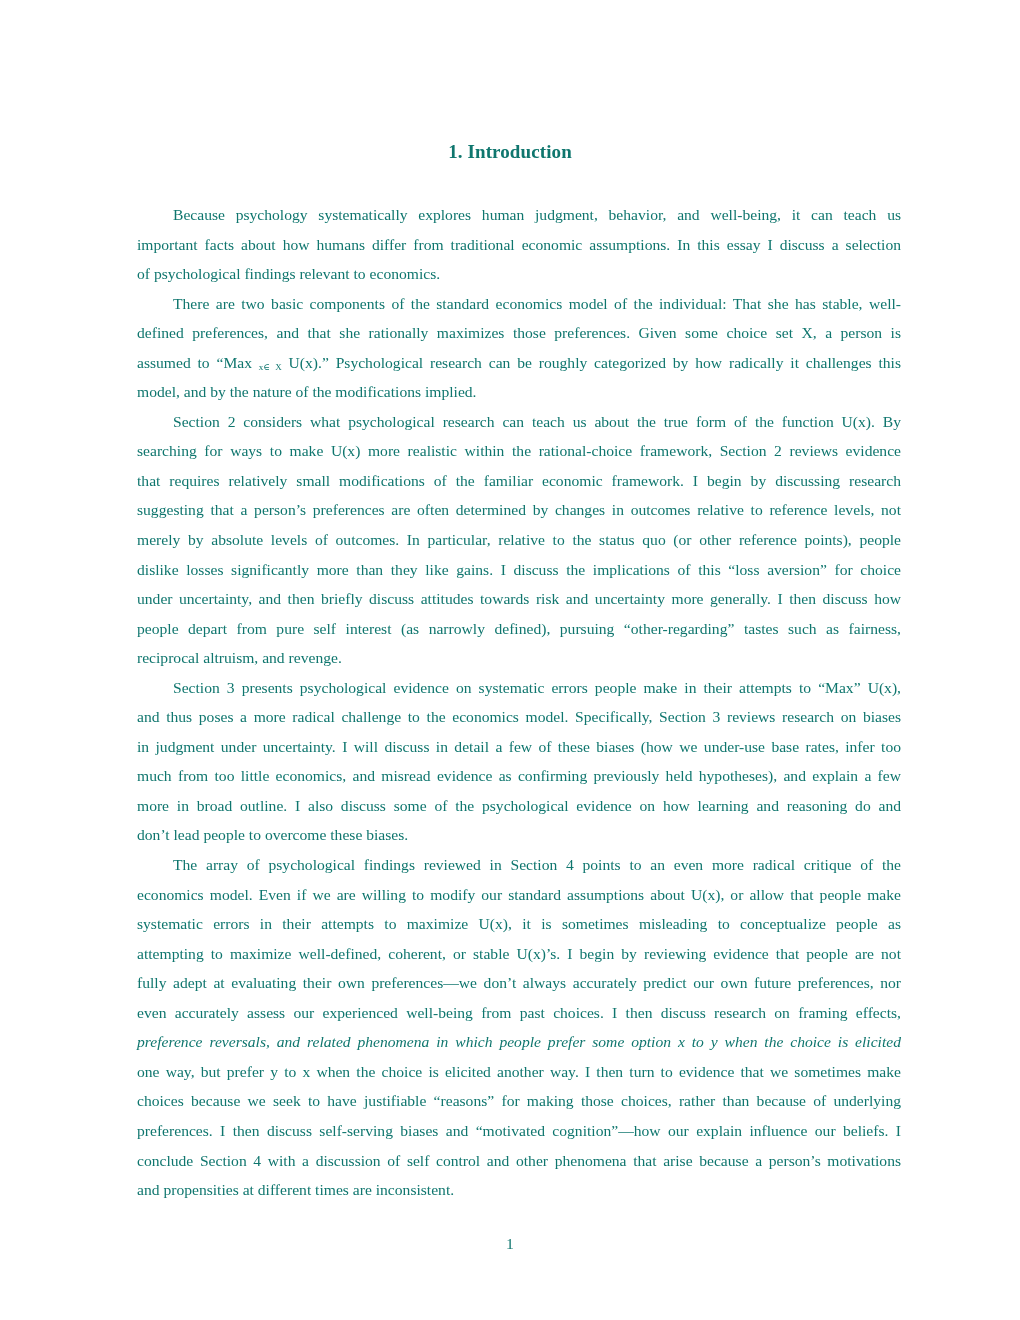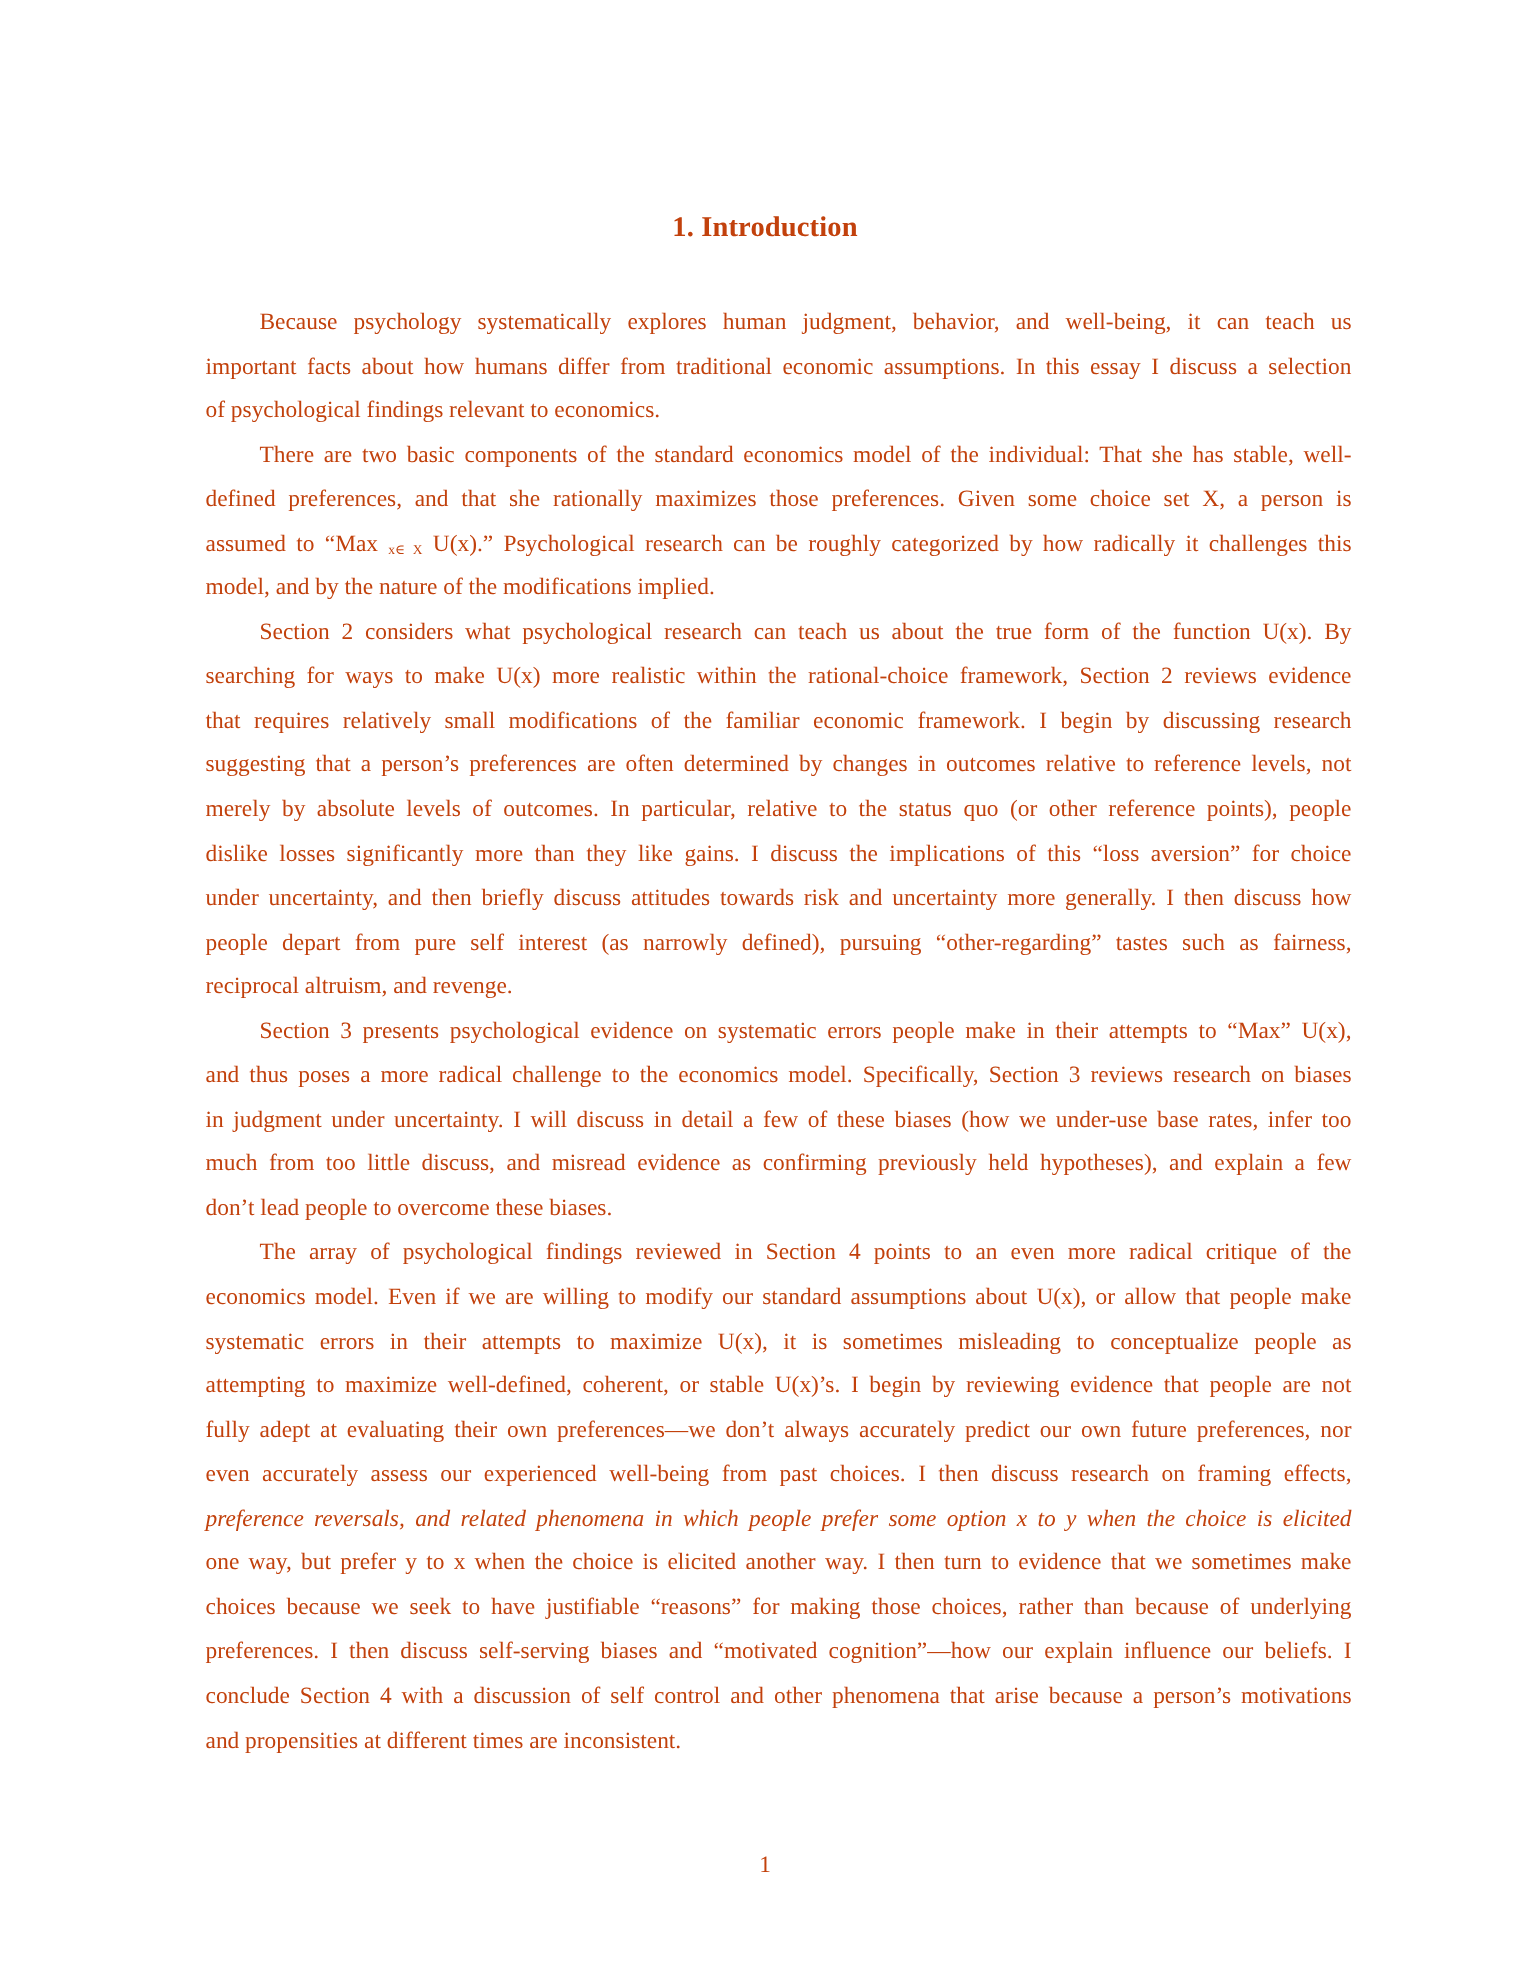--- a/index.html
+++ b/index.html
@@ -1,19 +1,19 @@
 <!DOCTYPE html>
 <html><head>
   <meta charset="utf-8">
   <style>
     html, body { margin: 0; padding: 0; background: #ffffff; }
     body { width: 1020px; height: 1320px; position: relative; overflow: hidden; }
     .page {
       position: absolute; left: 0; top: 0; width: 1020px; height: 1320px;
-      background: #ffffff; color: #c2410c;
+      background: #ffffff; color: #0f766e;
       font-family: "Liberation Serif", "DejaVu Serif", serif;
     }
     .heading {
       position: absolute; left: 0; width: 1020px; top: 140px;
       text-align: center; font-weight: bold; font-size: 19px; line-height: 24px;
       letter-spacing: 0.1px;
     }
     .body {
       position: absolute; left: 120px; width: 781px; top: 200px;
       font-size: 15.6px;
@@ -63,21 +63,22 @@
       <span class="line" style="white-space: normal;">dislike losses significantly more than they like gains.  I discuss the implications of this “loss aversion” for choice</span>
       <span class="line" style="white-space: normal;">under uncertainty, and then briefly discuss attitudes towards risk and uncertainty more generally.  I then discuss how</span>
       <span class="line" style="white-space: normal;">people depart from pure self interest (as narrowly defined), pursuing “other-regarding” tastes such as fairness,</span>
       <span class="line last" style="white-space: normal;">reciprocal altruism, and revenge.</span>
     </div>
 
     <div class="para">
       <span class="line first" style="white-space: normal;">Section 3 presents psychological evidence on systematic errors people make in their attempts to “Max” U(x),</span>
       <span class="line" style="white-space: normal;">and thus poses a more radical challenge to the economics model.  Specifically, Section 3 reviews research on biases</span>
       <span class="line" style="white-space: normal;">in judgment under uncertainty.  I will discuss in detail a few of these biases (how we under-use base rates, infer too</span>
-      <span class="line" style="white-space: normal;">much from too little discuss, and misread evidence as confirming previously held hypotheses), and explain a few</span>
+      <span class="line" style="white-space: normal;">much from too little economics, and misread evidence as confirming previously held hypotheses), and explain a few</span>
+      <span class="line" style="white-space: normal;">more in broad outline.  I also discuss some of the psychological evidence on how learning and reasoning do and</span>
       <span class="line last" style="white-space: normal;">don’t lead people to overcome these biases.</span>
     </div>
 
     <div class="para">
       <span class="line first" style="white-space: normal;">The array of psychological findings reviewed in Section 4 points to an even more radical critique of the</span>
       <span class="line" style="white-space: normal;">economics model.  Even if we are willing to modify our standard assumptions about U(x), or allow that people make</span>
       <span class="line" style="white-space: normal;">systematic errors in their attempts to maximize U(x), it is sometimes misleading to conceptualize people as</span>
       <span class="line" style="white-space: normal;">attempting to maximize well-defined, coherent, or stable U(x)’s.  I begin by reviewing evidence that people are not</span>
       <span class="line" style="white-space: normal;">fully adept at evaluating their own preferences—we don’t always accurately predict our own future preferences, nor</span>
       <span class="line" style="white-space: normal;">even accurately assess our experienced well-being from past choices.  I then discuss research on framing effects,</span>

